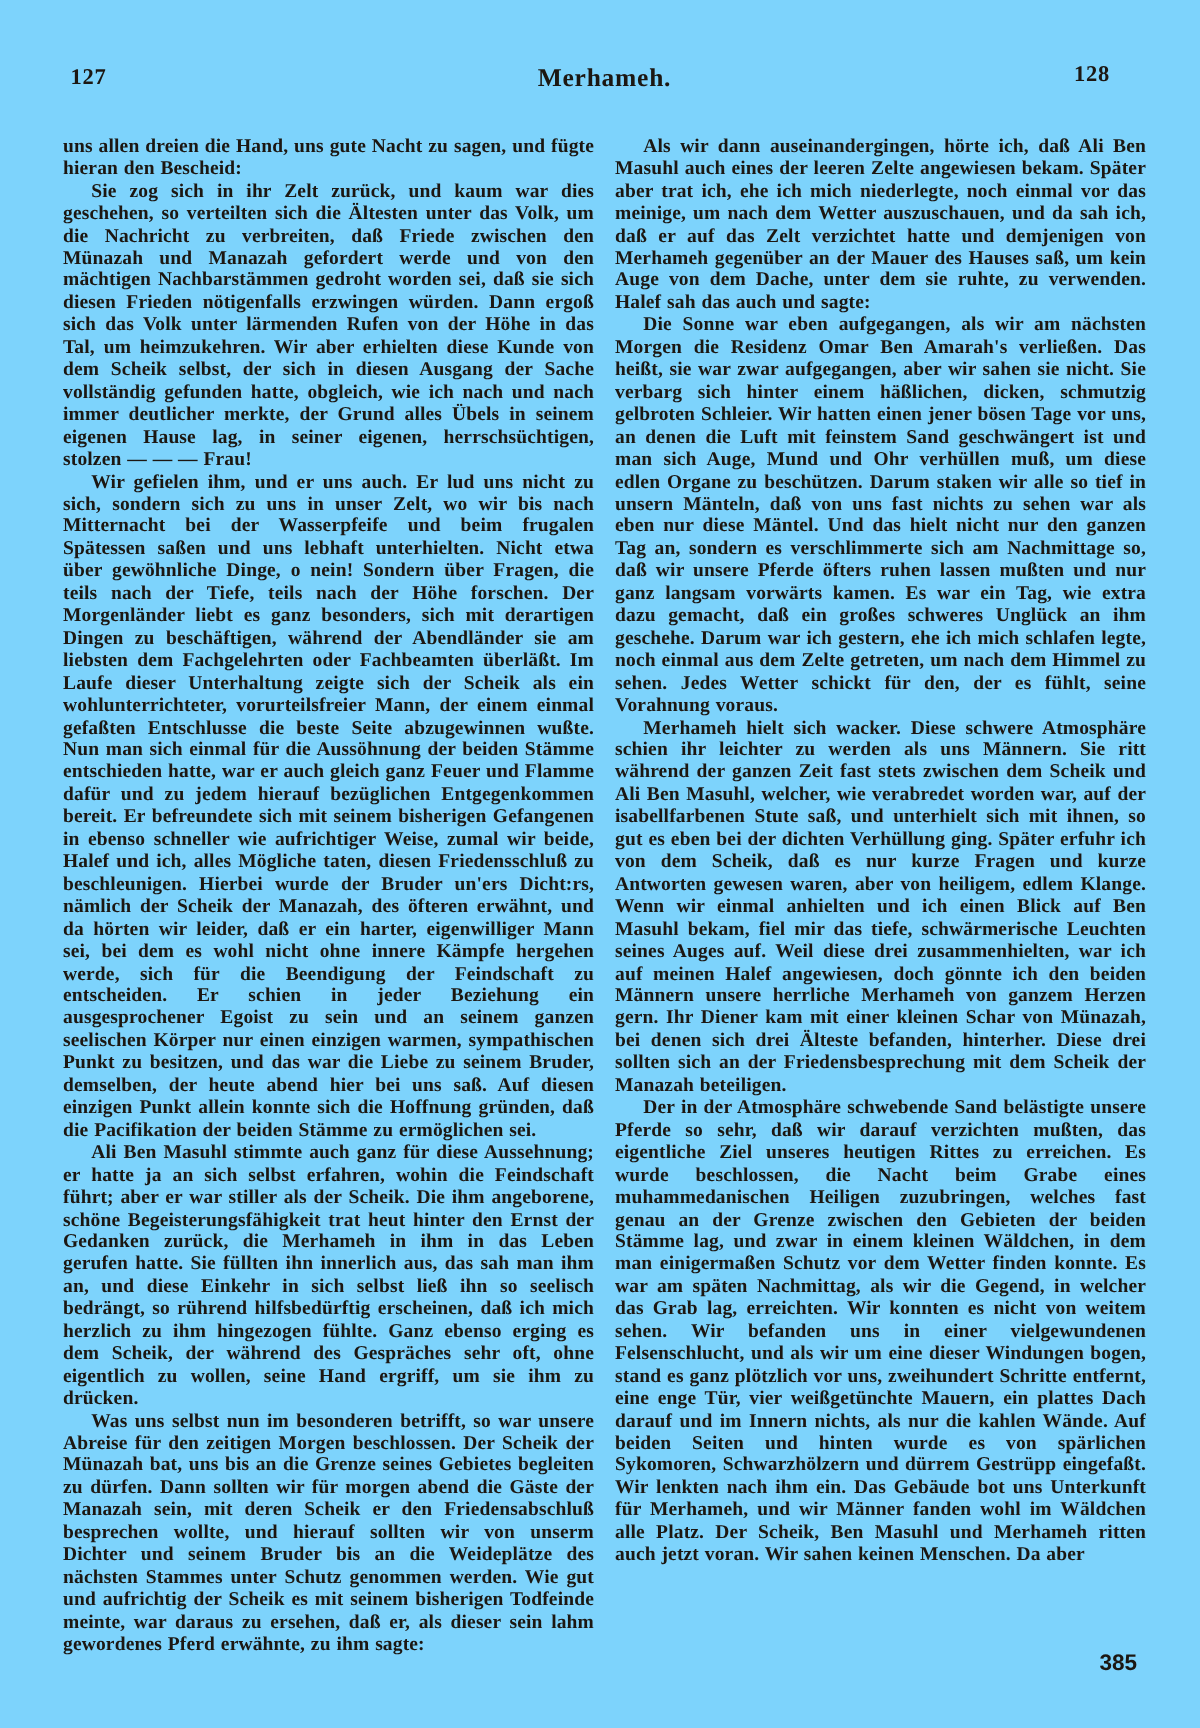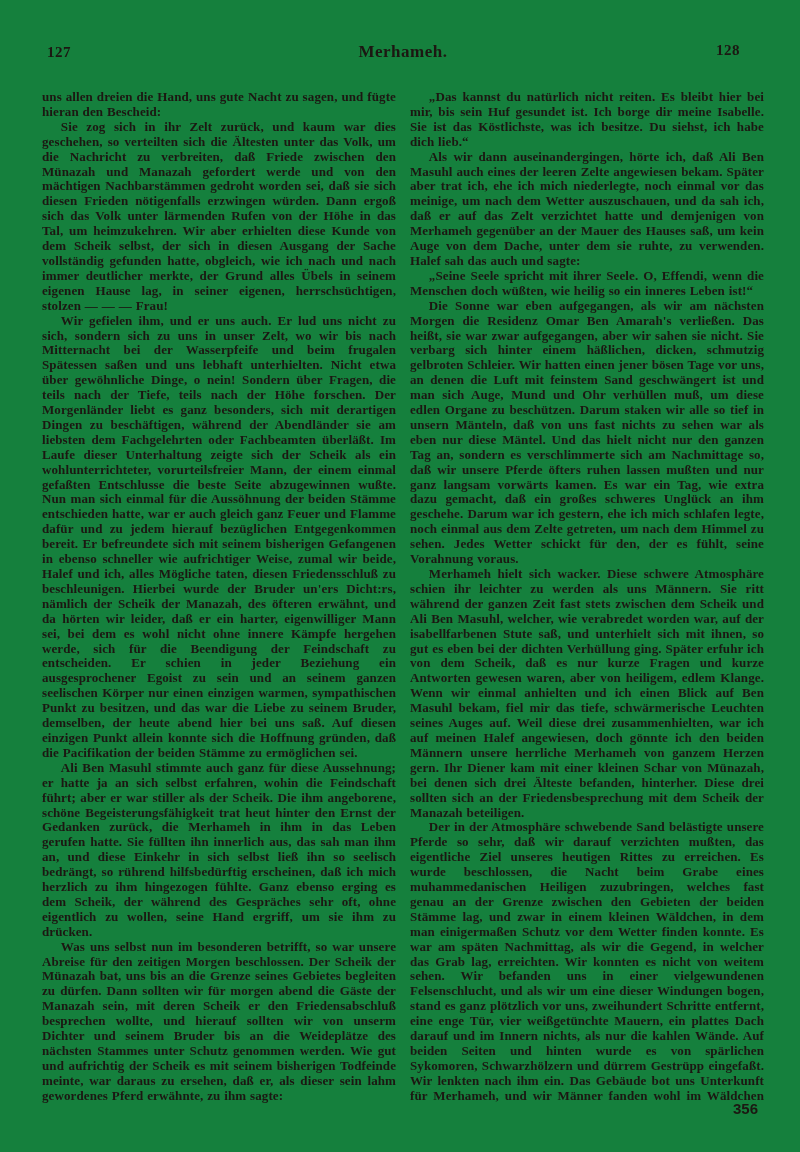--- a/index.html
+++ b/index.html
@@ -5,21 +5,21 @@
   html, body {
     margin: 0;
     padding: 0;
     background: #e9e7e2;
   }
   .page {
     position: relative;
     width: 800px;
     height: 1152px;
     margin: 0 auto;
-    background: #15803d;
+    background: #7dd3fc;
     color: #1c1712;
     font-family: "Liberation Serif", "DejaVu Serif", serif;
     box-sizing: border-box;
     padding: 42px 36px 0 42px;
     overflow: hidden;
   }
   .running-head {
     position: relative;
     height: 26px;
     font-size: 15px;
@@ -95,27 +95,25 @@
 
     <div class="col">
       <p class="continuation">uns allen dreien die Hand, uns gute Nacht zu sagen, und fügte hieran den Bescheid:</p>
       <p>Sie zog sich in ihr Zelt zurück, und kaum war dies geschehen, so verteilten sich die Ältesten unter das Volk, um die Nachricht zu verbreiten, daß Friede zwischen den Münazah und Manazah gefordert werde und von den mächtigen Nachbarstämmen gedroht worden sei, daß sie sich diesen Frieden nötigenfalls erzwingen würden. Dann ergoß sich das Volk unter lärmenden Rufen von der Höhe in das Tal, um heimzukehren. Wir aber erhielten diese Kunde von dem Scheik selbst, der sich in diesen Ausgang der Sache vollständig gefunden hatte, obgleich, wie ich nach und nach immer deutlicher merkte, der Grund alles Übels in seinem eigenen Hause lag, in seiner eigenen, herrschsüchtigen, stolzen — — — Frau!</p>
       <p>Wir gefielen ihm, und er uns auch. Er lud uns nicht zu sich, sondern sich zu uns in unser Zelt, wo wir bis nach Mitternacht bei der Wasserpfeife und beim frugalen Spätessen saßen und uns lebhaft unterhielten. Nicht etwa über gewöhnliche Dinge, o nein! Sondern über Fragen, die teils nach der Tiefe, teils nach der Höhe forschen. Der Morgenländer liebt es ganz besonders, sich mit derartigen Dingen zu beschäftigen, während der Abendländer sie am liebsten dem Fachgelehrten oder Fachbeamten überläßt. Im Laufe dieser Unterhaltung zeigte sich der Scheik als ein wohlunterrichteter, vorurteilsfreier Mann, der einem einmal gefaßten Entschlusse die beste Seite abzugewinnen wußte. Nun man sich einmal für die Aussöhnung der beiden Stämme entschieden hatte, war er auch gleich ganz Feuer und Flamme dafür und zu jedem hierauf bezüglichen Entgegenkommen bereit. Er befreundete sich mit seinem bisherigen Gefangenen in ebenso schneller wie aufrichtiger Weise, zumal wir beide, Halef und ich, alles Mögliche taten, diesen Friedensschluß zu beschleunigen. Hierbei wurde der Bruder un'ers Dicht:rs, nämlich der Scheik der Manazah, des öfteren erwähnt, und da hörten wir leider, daß er ein harter, eigenwilliger Mann sei, bei dem es wohl nicht ohne innere Kämpfe hergehen werde, sich für die Beendigung der Feindschaft zu entscheiden. Er schien in jeder Beziehung ein ausgesprochener Egoist zu sein und an seinem ganzen seelischen Körper nur einen einzigen warmen, sympathischen Punkt zu besitzen, und das war die Liebe zu seinem Bruder, demselben, der heute abend hier bei uns saß. Auf diesen einzigen Punkt allein konnte sich die Hoffnung gründen, daß die Pacifikation der beiden Stämme zu ermöglichen sei.</p>
       <p>Ali Ben Masuhl stimmte auch ganz für diese Aussehnung; er hatte ja an sich selbst erfahren, wohin die Feindschaft führt; aber er war stiller als der Scheik. Die ihm angeborene, schöne Begeisterungsfähigkeit trat heut hinter den Ernst der Gedanken zurück, die Merhameh in ihm in das Leben gerufen hatte. Sie füllten ihn innerlich aus, das sah man ihm an, und diese Einkehr in sich selbst ließ ihn so seelisch bedrängt, so rührend hilfsbedürftig erscheinen, daß ich mich herzlich zu ihm hingezogen fühlte. Ganz ebenso erging es dem Scheik, der während des Gespräches sehr oft, ohne eigentlich zu wollen, seine Hand ergriff, um sie ihm zu drücken.</p>
       <p>Was uns selbst nun im besonderen betrifft, so war unsere Abreise für den zeitigen Morgen beschlossen. Der Scheik der Münazah bat, uns bis an die Grenze seines Gebietes begleiten zu dürfen. Dann sollten wir für morgen abend die Gäste der Manazah sein, mit deren Scheik er den Friedensabschluß besprechen wollte, und hierauf sollten wir von unserm Dichter und seinem Bruder bis an die Weideplätze des nächsten Stammes unter Schutz genommen werden. Wie gut und aufrichtig der Scheik es mit seinem bisherigen Todfeinde meinte, war daraus zu ersehen, daß er, als dieser sein lahm gewordenes Pferd erwähnte, zu ihm sagte:</p>
     </div>
 
     <div class="col">
-      <p>„Das kannst du natürlich nicht reiten. Es bleibt hier bei mir, bis sein Huf gesundet ist. Ich borge dir meine Isabelle. Sie ist das Köstlichste, was ich besitze. Du siehst, ich habe dich lieb.“</p>
       <p>Als wir dann auseinandergingen, hörte ich, daß Ali Ben Masuhl auch eines der leeren Zelte angewiesen bekam. Später aber trat ich, ehe ich mich niederlegte, noch einmal vor das meinige, um nach dem Wetter auszuschauen, und da sah ich, daß er auf das Zelt verzichtet hatte und demjenigen von Merhameh gegenüber an der Mauer des Hauses saß, um kein Auge von dem Dache, unter dem sie ruhte, zu verwenden. Halef sah das auch und sagte:</p>
-      <p>„Seine Seele spricht mit ihrer Seele. O, Effendi, wenn die Menschen doch wüßten, wie heilig so ein inneres Leben ist!“</p>
       <p>Die Sonne war eben aufgegangen, als wir am nächsten Morgen die Residenz Omar Ben Amarah's verließen. Das heißt, sie war zwar aufgegangen, aber wir sahen sie nicht. Sie verbarg sich hinter einem häßlichen, dicken, schmutzig gelbroten Schleier. Wir hatten einen jener bösen Tage vor uns, an denen die Luft mit feinstem Sand geschwängert ist und man sich Auge, Mund und Ohr verhüllen muß, um diese edlen Organe zu beschützen. Darum staken wir alle so tief in unsern Mänteln, daß von uns fast nichts zu sehen war als eben nur diese Mäntel. Und das hielt nicht nur den ganzen Tag an, sondern es verschlimmerte sich am Nachmittage so, daß wir unsere Pferde öfters ruhen lassen mußten und nur ganz langsam vorwärts kamen. Es war ein Tag, wie extra dazu gemacht, daß ein großes schweres Unglück an ihm geschehe. Darum war ich gestern, ehe ich mich schlafen legte, noch einmal aus dem Zelte getreten, um nach dem Himmel zu sehen. Jedes Wetter schickt für den, der es fühlt, seine Vorahnung voraus.</p>
       <p>Merhameh hielt sich wacker. Diese schwere Atmosphäre schien ihr leichter zu werden als uns Männern. Sie ritt während der ganzen Zeit fast stets zwischen dem Scheik und Ali Ben Masuhl, welcher, wie verabredet worden war, auf der isabellfarbenen Stute saß, und unterhielt sich mit ihnen, so gut es eben bei der dichten Verhüllung ging. Später erfuhr ich von dem Scheik, daß es nur kurze Fragen und kurze Antworten gewesen waren, aber von heiligem, edlem Klange. Wenn wir einmal anhielten und ich einen Blick auf Ben Masuhl bekam, fiel mir das tiefe, schwärmerische Leuchten seines Auges auf. Weil diese drei zusammenhielten, war ich auf meinen Halef angewiesen, doch gönnte ich den beiden Männern unsere herrliche Merhameh von ganzem Herzen gern. Ihr Diener kam mit einer kleinen Schar von Münazah, bei denen sich drei Älteste befanden, hinterher. Diese drei sollten sich an der Friedensbesprechung mit dem Scheik der Manazah beteiligen.</p>
       <p>Der in der Atmosphäre schwebende Sand belästigte unsere Pferde so sehr, daß wir darauf verzichten mußten, das eigentliche Ziel unseres heutigen Rittes zu erreichen. Es wurde beschlossen, die Nacht beim Grabe eines muhammedanischen Heiligen zuzubringen, welches fast genau an der Grenze zwischen den Gebieten der beiden Stämme lag, und zwar in einem kleinen Wäldchen, in dem man einigermaßen Schutz vor dem Wetter finden konnte. Es war am späten Nachmittag, als wir die Gegend, in welcher das Grab lag, erreichten. Wir konnten es nicht von weitem sehen. Wir befanden uns in einer vielgewundenen Felsenschlucht, und als wir um eine dieser Windungen bogen, stand es ganz plötzlich vor uns, zweihundert Schritte entfernt, eine enge Tür, vier weißgetünchte Mauern, ein plattes Dach darauf und im Innern nichts, als nur die kahlen Wände. Auf beiden Seiten und hinten wurde es von spärlichen Sykomoren, Schwarzhölzern und dürrem Gestrüpp eingefaßt. Wir lenkten nach ihm ein. Das Gebäude bot uns Unterkunft für Merhameh, und wir Männer fanden wohl im Wäldchen alle Platz. Der Scheik, Ben Masuhl und Merhameh ritten auch jetzt voran. Wir sahen keinen Menschen. Da aber</p>
     </div>
 
   </div>
 
   <div class="page-footer">
-    <span>356</span>
+    <span>385</span>
   </div>
 
 </div>
 
 </body></html>

